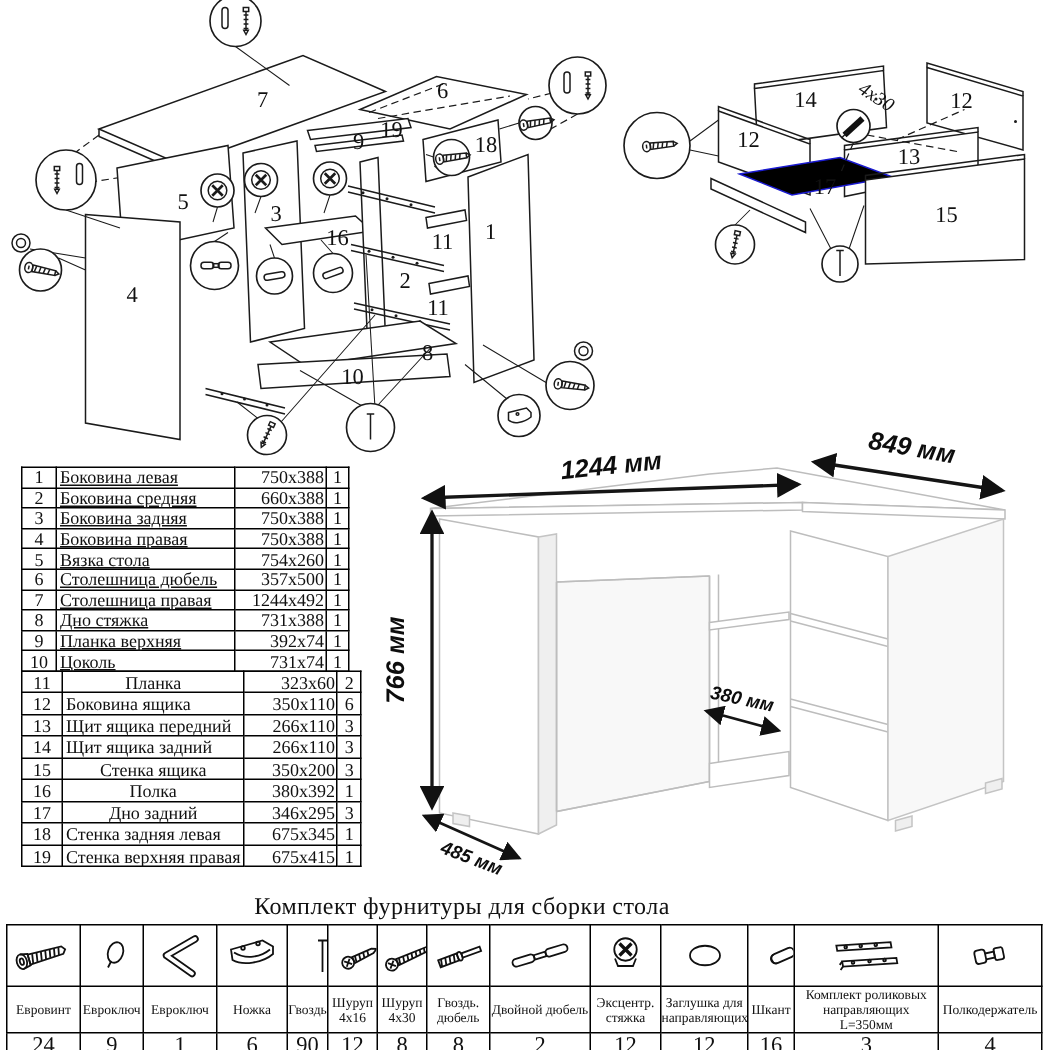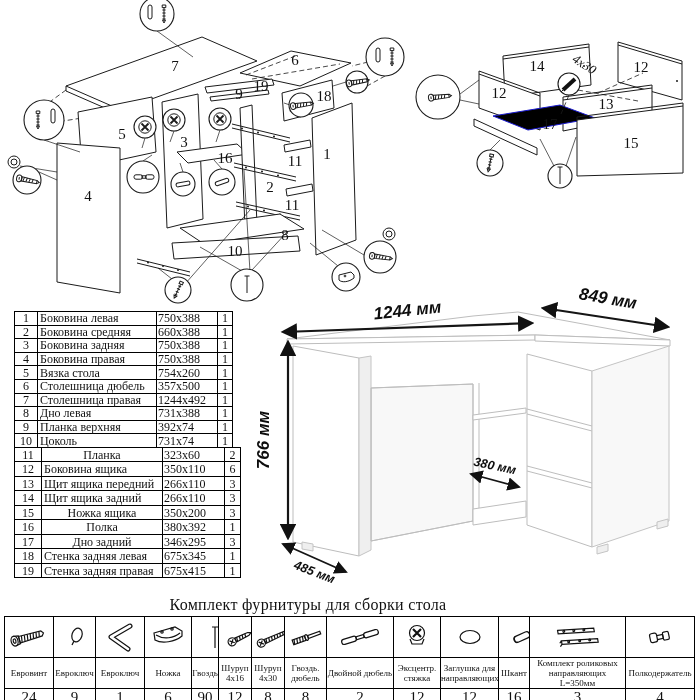--- a/index.html
+++ b/index.html
@@ -23,23 +23,23 @@
   .dim{stroke:#151515;stroke-width:2.2;fill:none;}
   .dimt{font:italic bold 17px "Liberation Sans",sans-serif;fill:#0d0d0d;text-anchor:middle;}
   .dimts{font:italic bold 12.5px "Liberation Sans",sans-serif;fill:#0d0d0d;text-anchor:middle;}
   
   .parts{position:absolute;left:14px;top:311px;}
   .parts table{border-collapse:collapse;border:1.6px solid #000;}
   .parts td{border:1px solid #000;font-size:12px;line-height:12px;padding:0 2px;white-space:nowrap;}
   .pA td{height:12.6px;}
   .pB td{height:13.5px;}
   .parts td.n{text-align:center;padding:0;}
-  .parts td.s{text-align:left;padding:0 1px;}
+  .parts td.s{text-align:right;padding:0 1px;}
   .parts td.q{text-align:center;padding:0;}
-  .pA .cn{width:22px;} .pA .cm{width:114px;} .pA .cs{width:58px;} .pA .cq{width:14px;}
+  .pA .cn{width:22px;} .pA .cm{width:114px;text-decoration:underline;} .pA .cs{width:58px;} .pA .cq{width:14px;}
   .pB .cn{width:26px;} .pB .cm{width:116px;} .pB .cs{width:59px;margin-left:21px;} .pB .cq{width:15px;}
   .parts td.ctr{text-align:center;}
   
   .kit-title{position:absolute;left:0;top:596px;width:616px;text-align:center;
              font-size:16px;letter-spacing:0.3px;}
   .kit{position:absolute;left:4px;top:616px;width:690px;border-collapse:collapse;table-layout:fixed;}
   .kit td{border:1px solid #000;text-align:center;vertical-align:middle;padding:0;overflow:hidden;}
   .kit .ir td{height:40px;}
   .kit .nr td{font-size:9px;line-height:10px;height:23px;}
   .kit .qr td{font-size:15px;height:17px;}
@@ -367,21 +367,21 @@
             <td class="q cq">1</td>
           </tr>
       <tr>
             <td class="n cn">7</td>
             <td class="cm">Столешница правая</td>
             <td class="s cs">1244x492</td>
             <td class="q cq">1</td>
           </tr>
       <tr>
             <td class="n cn">8</td>
-            <td class="cm">Дно левая</td>
+            <td class="cm">Дно стяжка</td>
             <td class="s cs">731x388</td>
             <td class="q cq">1</td>
           </tr>
       <tr>
             <td class="n cn">9</td>
             <td class="cm">Планка верхняя</td>
             <td class="s cs">392x74</td>
             <td class="q cq">1</td>
           </tr>
       <tr>
@@ -413,21 +413,21 @@
             <td class="q cq">3</td>
           </tr>
       <tr>
             <td class="n cn">14</td>
             <td class="cm">Щит ящика задний</td>
             <td class="s cs">266x110</td>
             <td class="q cq">3</td>
           </tr>
       <tr>
             <td class="n cn">15</td>
-            <td class="cm ctr">Ножка ящика</td>
+            <td class="cm ctr">Стенка ящика</td>
             <td class="s cs">350x200</td>
             <td class="q cq">3</td>
           </tr>
       <tr>
             <td class="n cn">16</td>
             <td class="cm ctr">Полка</td>
             <td class="s cs">380x392</td>
             <td class="q cq">1</td>
           </tr>
       <tr>
@@ -437,21 +437,21 @@
             <td class="q cq">3</td>
           </tr>
       <tr>
             <td class="n cn">18</td>
             <td class="cm">Стенка задняя левая</td>
             <td class="s cs">675x345</td>
             <td class="q cq">1</td>
           </tr>
       <tr>
             <td class="n cn">19</td>
-            <td class="cm">Стенка задняя правая</td>
+            <td class="cm">Стенка верхняя правая</td>
             <td class="s cs">675x415</td>
             <td class="q cq">1</td>
           </tr>
     </tbody>
       </table>
   </div>
 
   <svg class="svg-desk" style="left:245px;top:288px" width="453" height="312" viewBox="0 0 453 312">
     <defs>
       <marker id="ah" viewBox="0 0 10 10" refX="8.5" refY="5" markerWidth="7.5" markerHeight="7.5" orient="auto-start-reverse">

